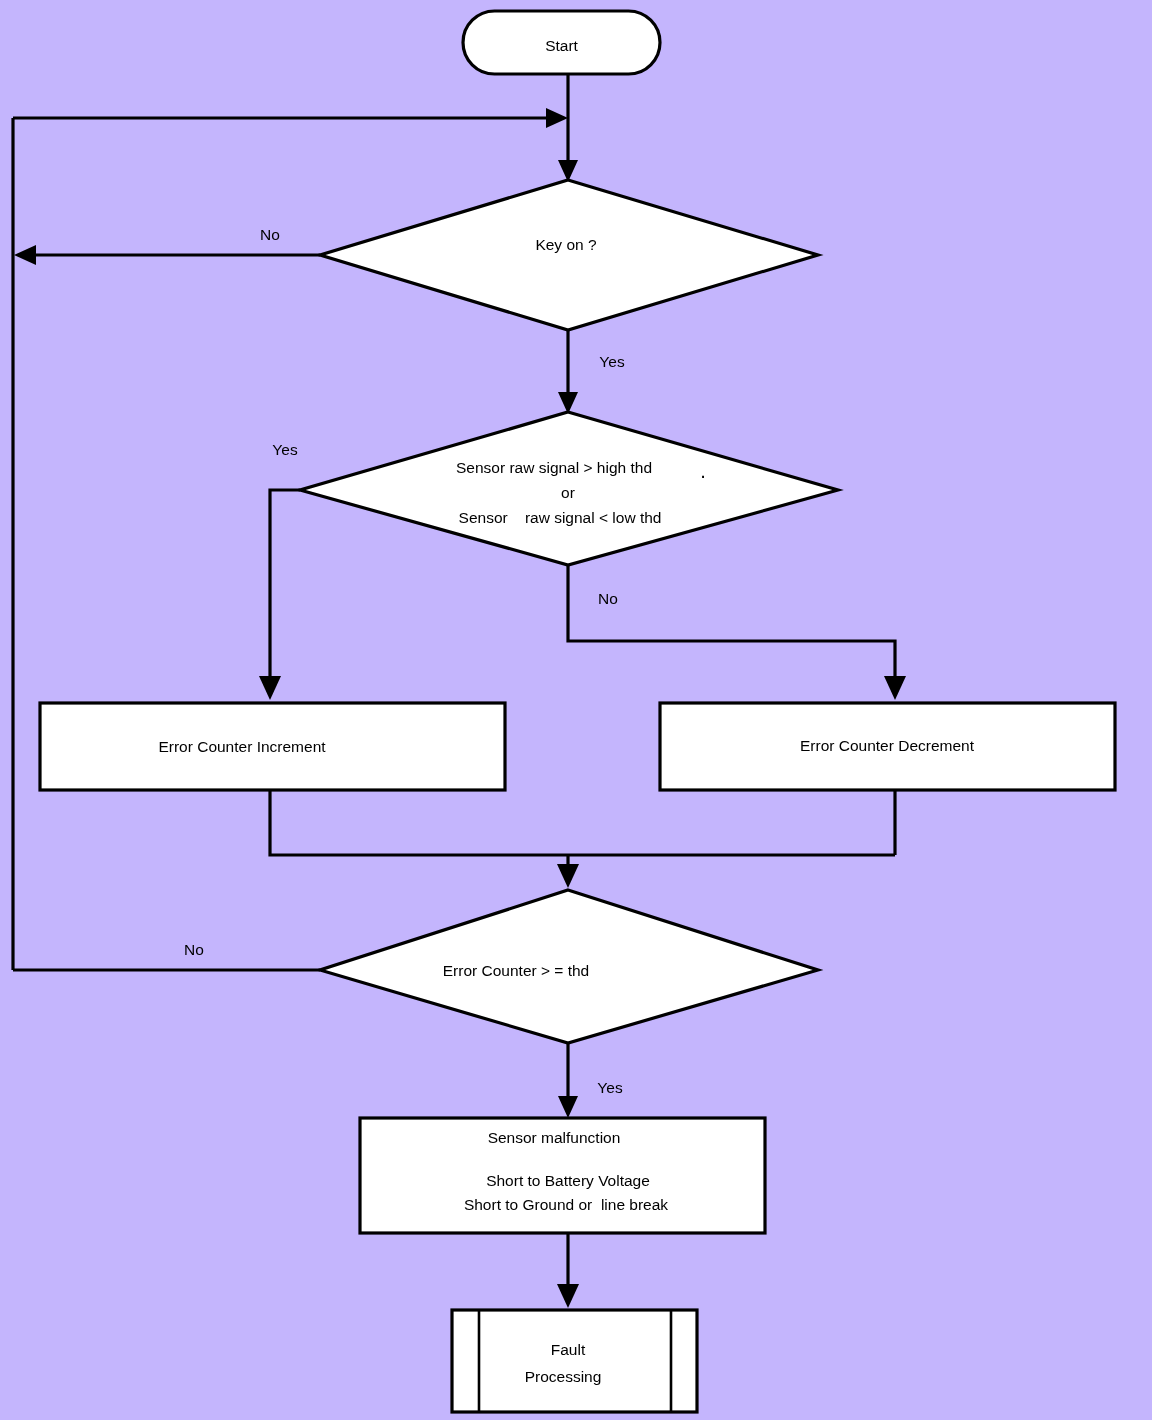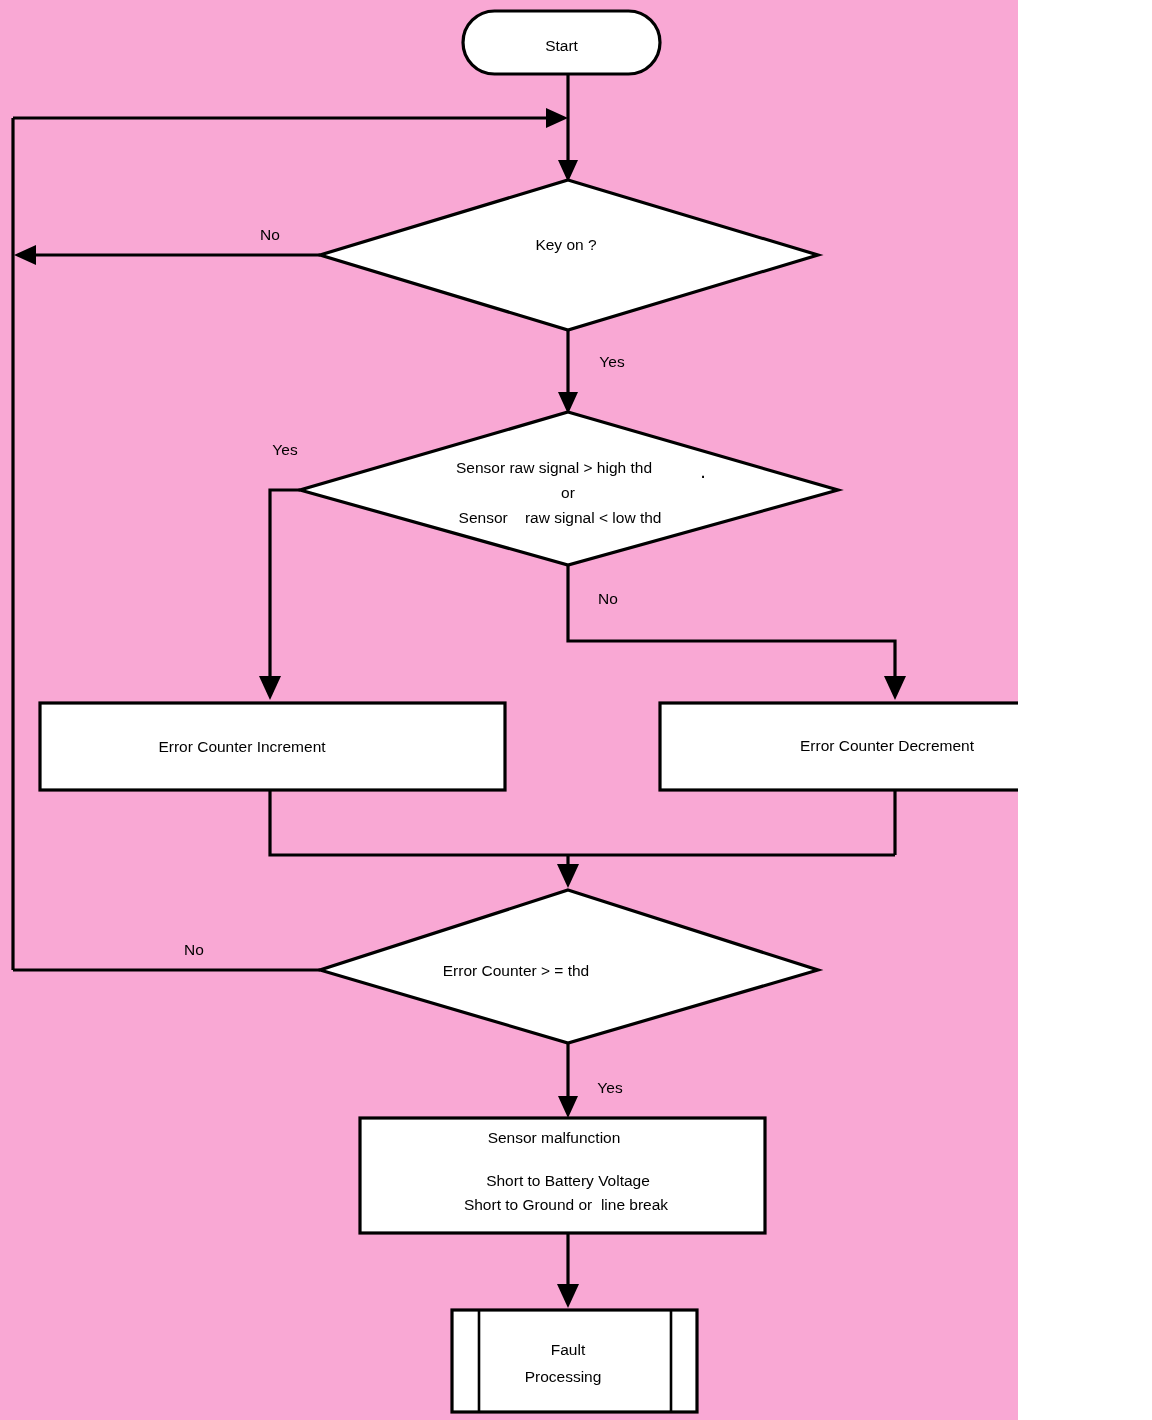--- a/index.html
+++ b/index.html
@@ -5,23 +5,23 @@
   html, body {
     margin: 0;
     padding: 0;
     background: #ffffff;
   }
   body {
     font-family: "Liberation Sans", sans-serif;
   }
   #flowchart-root {
     position: relative;
-    width: 1018px;
+    width: 1152px;
     height: 1420px;
-    background: #f9a8d4;
+    background: #c4b5fd;
     overflow: hidden;
   }
   svg.fc {
     display: block;
     width: 1152px;
     height: 1420px;
   }
   .shape {
     fill: #ffffff;
     stroke: #000000;

